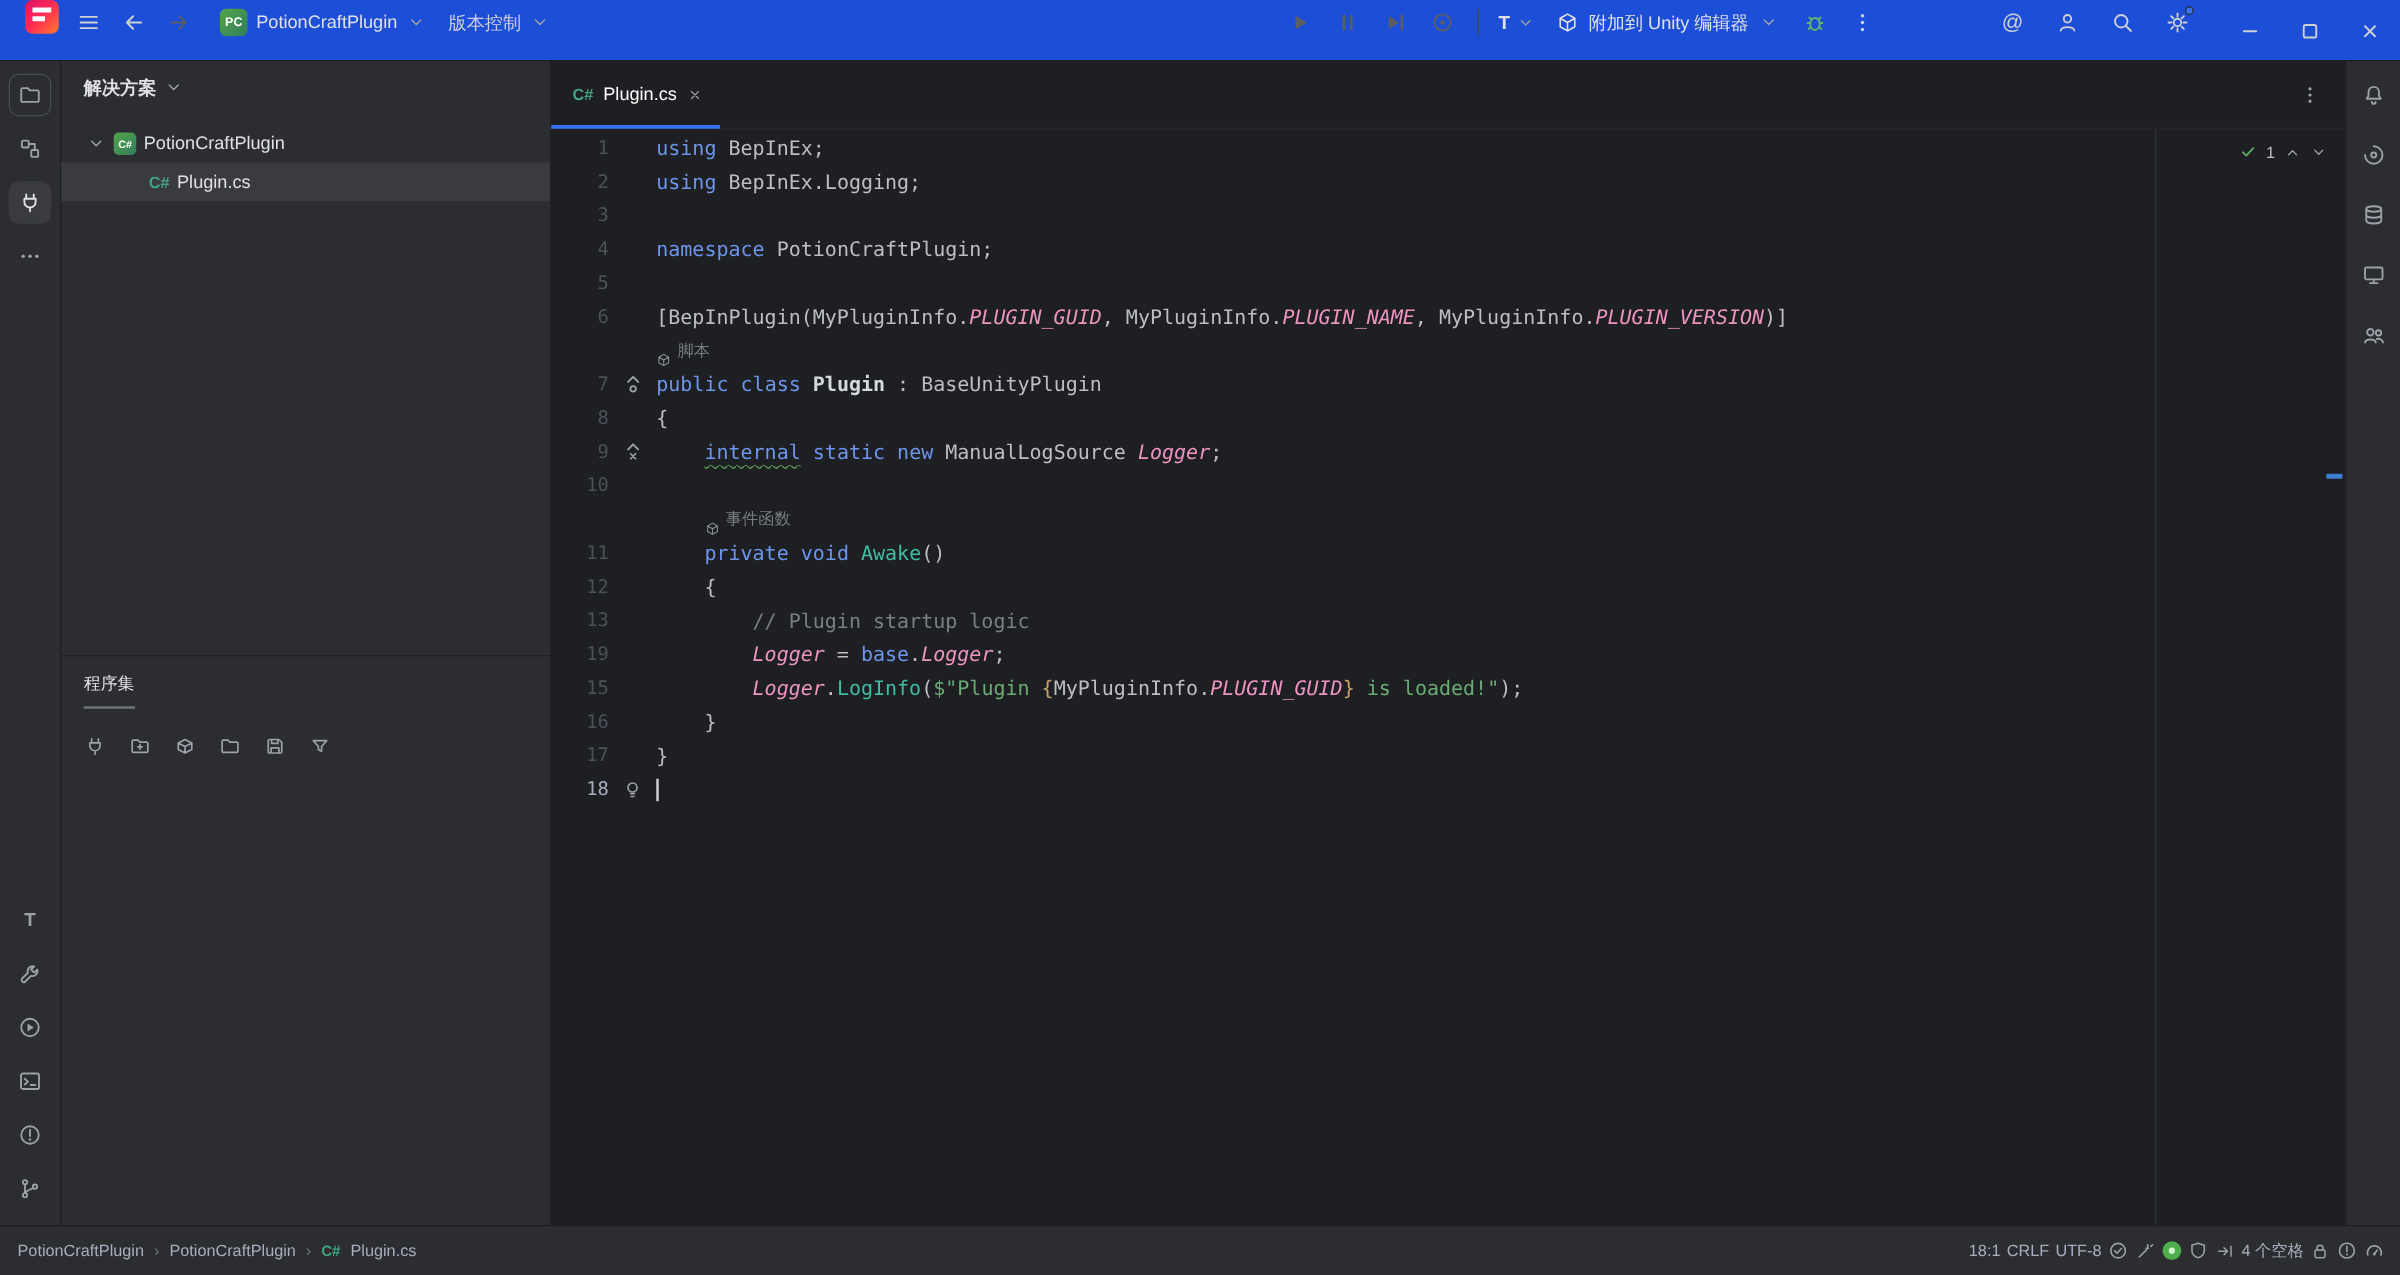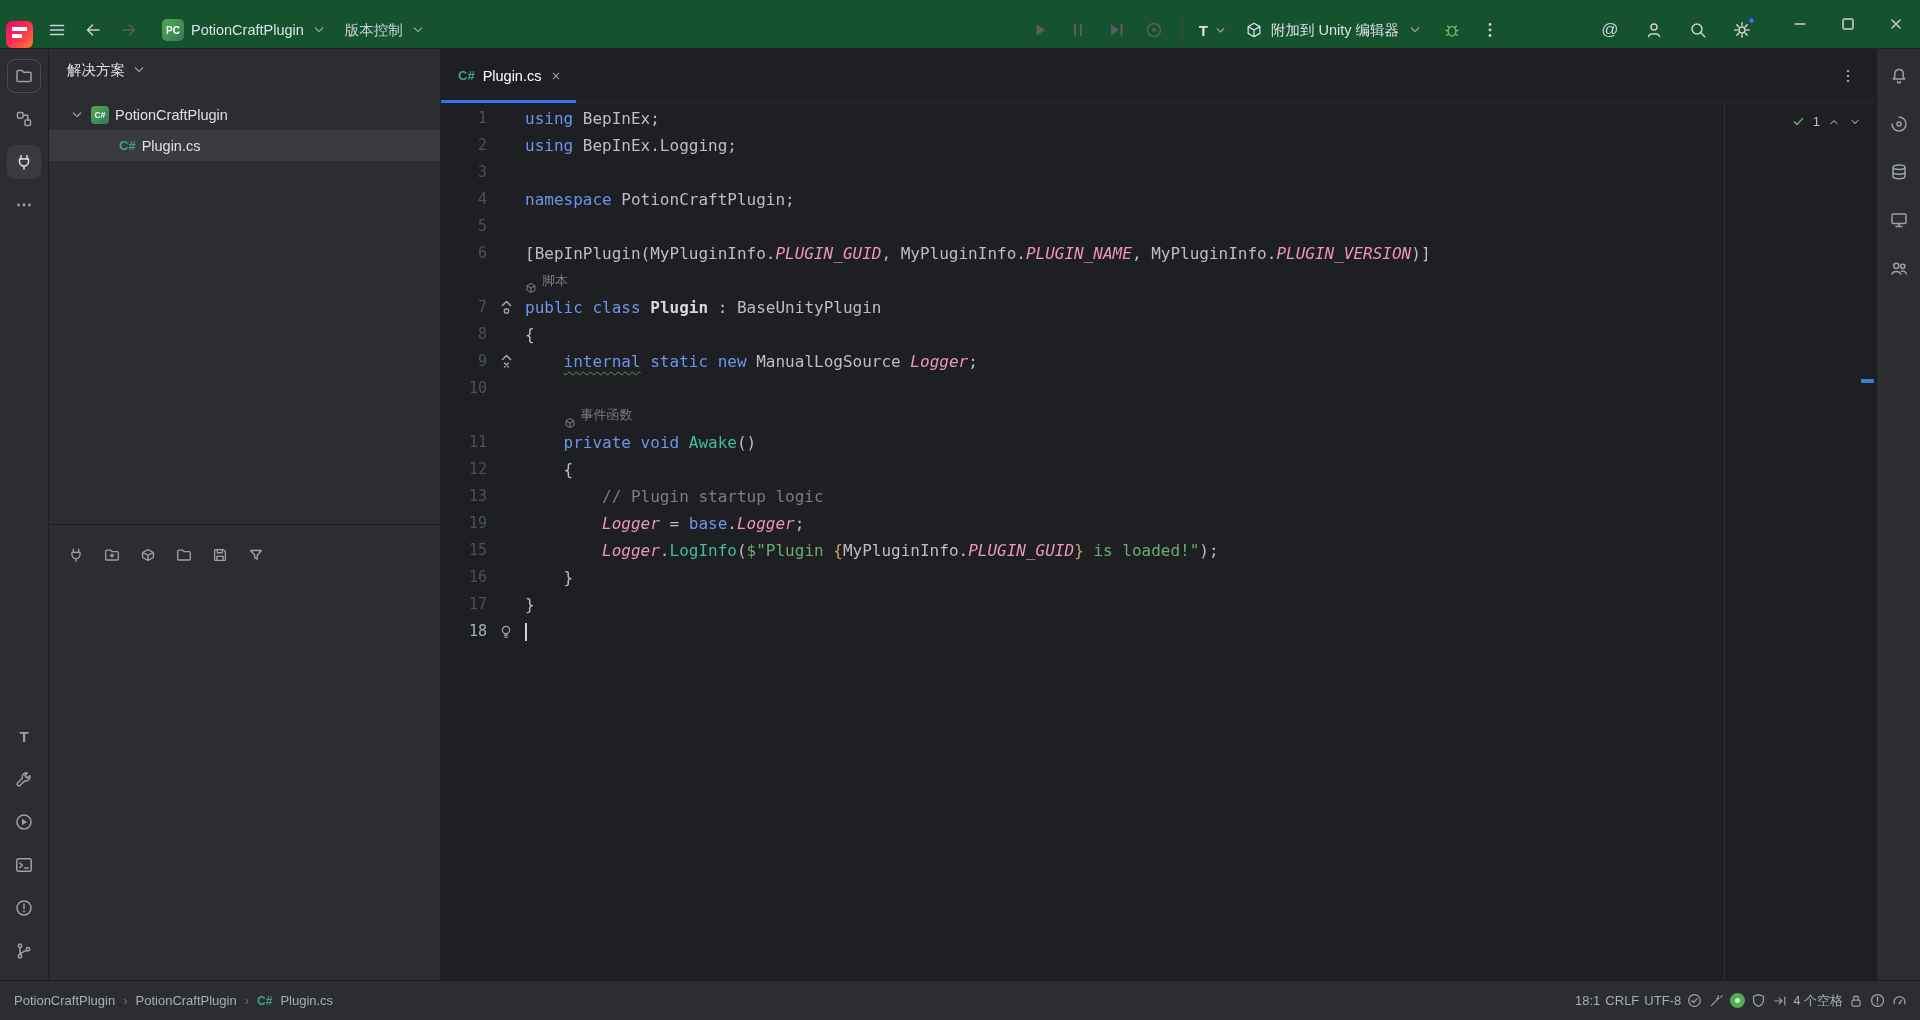--- a/index.html
+++ b/index.html
@@ -2,22 +2,22 @@
 <html><head>
 <meta charset="utf-8">
 <style>
   *{margin:0;padding:0;box-sizing:border-box}
   html,body{width:1920px;height:1020px;overflow:hidden;background:#1e1f22;
     font-family:"Liberation Sans",sans-serif;color:#BCBEC4;font-size:14px}
   svg{display:block}
   button{background:none;border:none;color:inherit;font:inherit;cursor:default;padding:0}
 
   
-  .titlebar{height:49px;background:#14532d;border-bottom:1px solid #1e1f22;
-    display:flex;align-items:flex-end;padding-left:6px}
+  .titlebar{height:49px;background:#1d4ed8;border-bottom:1px solid #1e1f22;
+    display:flex;align-items:flex-start;padding-left:20px}
   .ibtn{width:36px;height:36px;border-radius:7px;display:flex;align-items:center;
     justify-content:center;color:#CED0D6;flex:none}
   .ibtn.dis{color:#5A5D63}
   .logo{width:27px;height:27px;border-radius:6px;margin-right:6px;flex:none;
     background:linear-gradient(135deg,#dd1265 0%,#fe2857 45%,#ff7a2f 100%);position:relative}
   .logo::after{content:"";position:absolute;left:6px;top:6px;width:15px;height:4px;background:#fff}
   .logo::before{content:"";position:absolute;left:6px;top:13px;width:10px;height:4px;background:#fff}
   .widget{display:flex;align-items:center;gap:7px;height:36px;padding:0 9px;border-radius:8px;flex:none}
   .pbadge{width:22px;height:22px;border-radius:5px;background:linear-gradient(135deg,#57A64A,#2E7D5B);
     color:#fff;font-size:10px;font-weight:700;display:flex;align-items:center;justify-content:center}
@@ -42,21 +42,21 @@
   .strip-btn{width:34px;height:34px;border-radius:8px;display:flex;align-items:center;
     justify-content:center;color:#9DA0A8;flex:none}
   .strip-btn.outlined{border:1px solid #4A4D52}
   .strip-btn.selected{background:#393B40;color:#DFE1E5}
   .strip-spacer{margin-top:auto}
 
   
   .sol-panel{width:392px;background:#2b2d30;border-right:1px solid #1e1f22;
     display:flex;flex-direction:column;flex:none}
   .panel-header{height:42px;display:flex;align-items:center;gap:6px;padding-left:18px;flex:none}
-  .panel-title{color:#DFE1E5;font-weight:400;font-size:14.5px}
+  .panel-title{color:#DFE1E5;font-weight:700;font-size:14.5px}
   .sol-tree{height:433px;padding-top:8px;flex:none}
   .trow{height:31px;display:flex;align-items:center;gap:6px;font-size:14.5px;color:#DFE1E5;white-space:nowrap}
   .trow.selected{background:#393B40}
   .tchev{color:#9DA0A8;flex:none}
   .proj-icon{width:18px;height:18px;border-radius:4px;background:linear-gradient(135deg,#57A64A,#2E7D5B);
     color:#fff;font-size:8.5px;font-weight:700;display:flex;align-items:center;justify-content:center;flex:none}
   .cs-glyph{color:#3EA580;font-weight:700;font-size:13px;flex:none}
   .assemblies{flex:1;border-top:1px solid #1e1f22;display:flex;flex-direction:column}
   .asm-header{padding:13px 0 0 18px}
   .asm-tab{color:#DFE1E5;font-size:13.5px;padding-bottom:9px;border-bottom:2px solid #6F737A;display:inline-block}
@@ -493,20 +493,23 @@
           <span class="proj-icon">C#</span>
           <span>PotionCraftPlugin</span>
         </div>
         <div class="trow selected" style="padding-left:70px">
           <span class="cs-glyph">C#</span>
           <span>Plugin.cs</span>
         </div>
       </div>
 
       <div class="assemblies">
+        <div class="asm-header">
+          <span class="asm-tab">程序集</span>
+        </div>
         <div class="asm-toolbar">
           <button class="ibtn">
               <svg width="18" height="18" viewBox="0 0 20 20">
                 <use href="#i-plug"></use>
               </svg>
             </button>
           <button class="ibtn">
               <svg width="18" height="18" viewBox="0 0 20 20">
                 <use href="#i-folderplus"></use>
               </svg>

